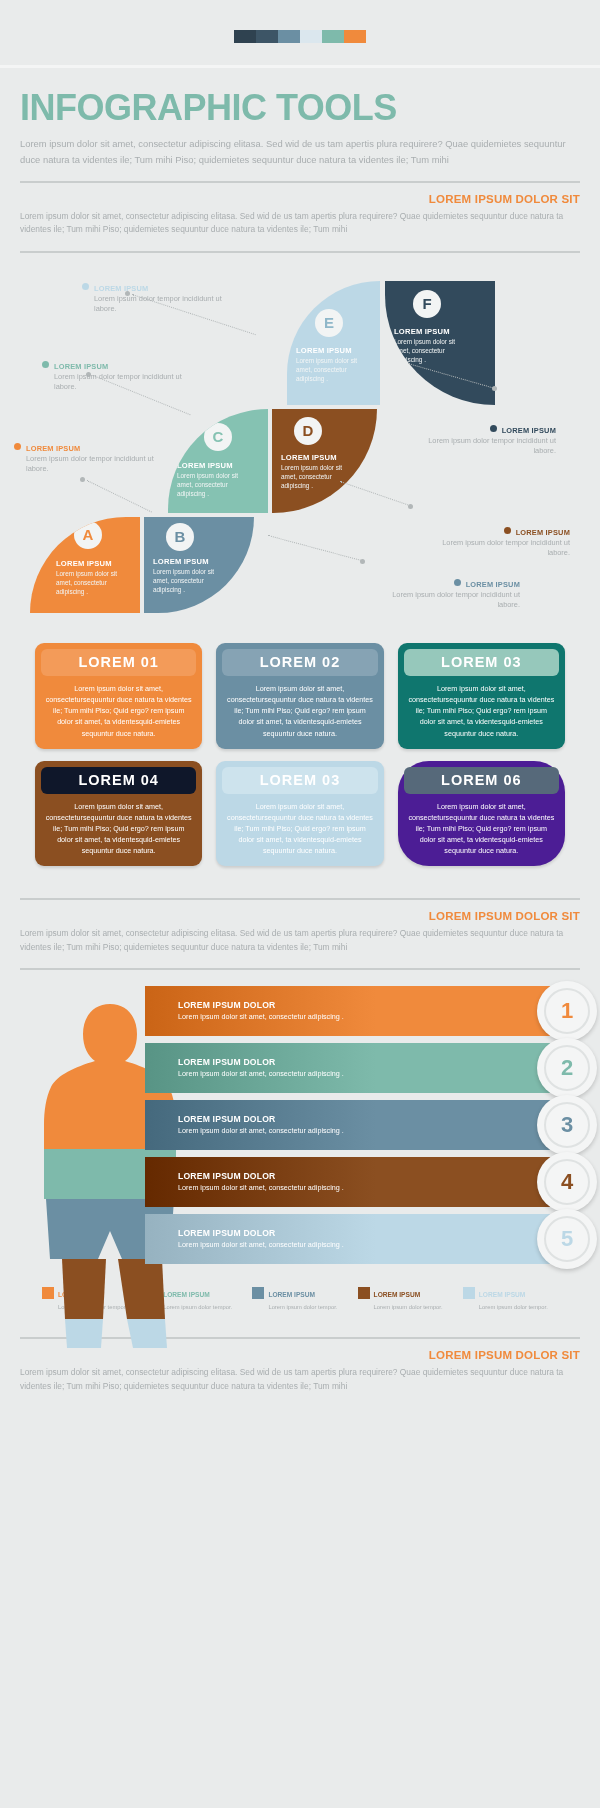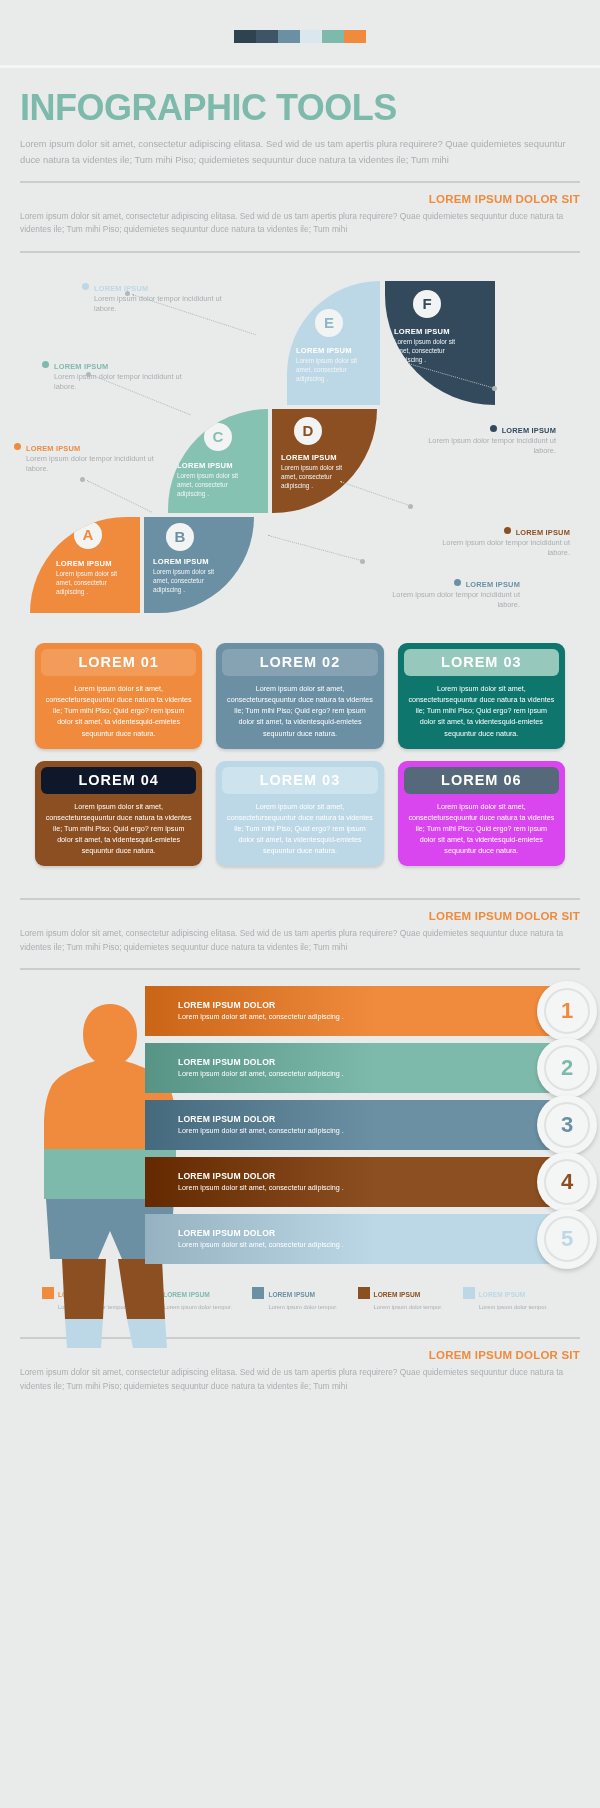--- a/index.html
+++ b/index.html
@@ -278,21 +278,21 @@
   </div>
   <div class="cardrow">
     <div class="card" style="background: rgb(139, 79, 33);">
       <div class="chead" style="background: #0f172a;">LOREM  04</div>
       <div class="cbody">Lorem ipsum dolor sit amet, consectetursequuntur duce natura ta videntes ile; Tum mihi Piso; Quid ergo? rem ipsum dolor sit amet, ta videntesquid-emietes sequuntur duce natura.</div>
     </div>
     <div class="card" style="background: rgb(188, 216, 230);">
       <div class="chead" style="background: rgb(205, 227, 237);">LOREM  03</div>
       <div class="cbody">Lorem ipsum dolor sit amet, consectetursequuntur duce natura ta videntes ile; Tum mihi Piso; Quid ergo? rem ipsum dolor sit amet, ta videntesquid-emietes sequuntur duce natura.</div>
     </div>
-    <div class="card" style="background: #d946ef;">
+    <div class="card" style="background: #4c1d95; border-radius: 31px;">
       <div class="chead" style="background: rgb(86, 105, 122);">LOREM  06</div>
       <div class="cbody">Lorem ipsum dolor sit amet, consectetursequuntur duce natura ta videntes ile; Tum mihi Piso; Quid ergo? rem ipsum dolor sit amet, ta videntesquid-emietes sequuntur duce natura.</div>
     </div>
   </div>
 </div>
 
 <div style="padding:6px 20px 0 20px;">
   <div class="rule"></div>
   <div class="sec-h">LOREM IPSUM DOLOR SIT</div>
   <div class="sec-p">Lorem ipsum dolor sit amet, consectetur adipiscing elitasa. Sed wid de us tam apertis plura requirere? Quae quidemietes sequuntur duce natura ta videntes ile; Tum mihi Piso; quidemietes sequuntur duce natura ta videntes ile; Tum mihi</div>

